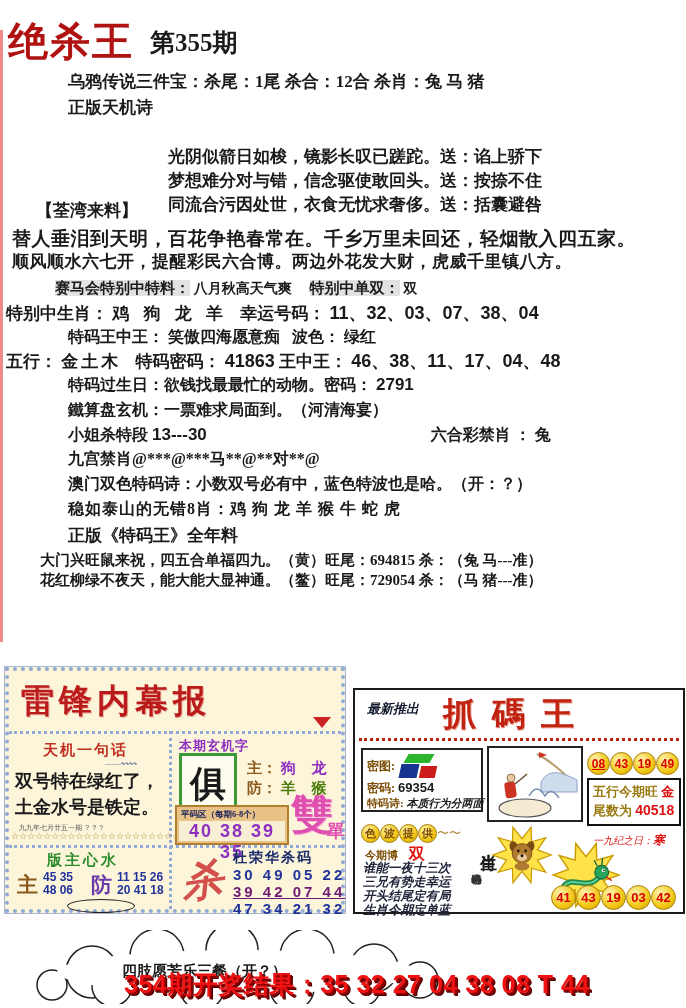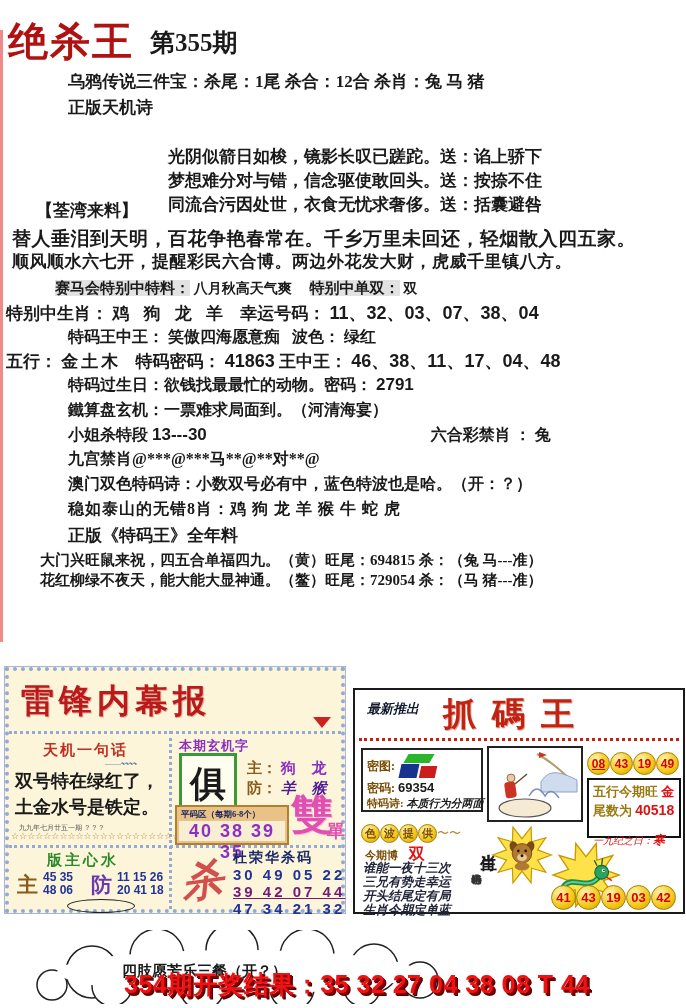--- a/index.html
+++ b/index.html
@@ -126,21 +126,21 @@
     <div class="t b" style="left:170px;top:66px;font-size:13px;color:#8d2fc0;letter-spacing:1px;">本期玄机字</div>
     <div style="position:absolute;left:170px;top:82px;width:52px;height:56px;border:3px solid #3a9a3a;background:#fffdf0;display:flex;align-items:center;justify-content:center;">
       <span class="b" style="font-size:36px;">俱</span>
     </div>
     <div class="t" style="left:238px;top:88px;font-size:15px;">
       <span class="b" style="color:#8a5a1a;">主：</span>
       <span class="b" style="color:#8d2fc0;letter-spacing:6px;">狗 龙</span>
     </div>
     <div class="t" style="left:238px;top:108px;font-size:15px;">
       <span class="b" style="color:#8a5a1a;">防：</span>
-      <span class="b" style="color:#4c1d95;letter-spacing:6px;font-style:italic;">羊 猴</span>
+      <span class="b" style="color:#4d7c0f;letter-spacing:6px;">羊 猴</span>
     </div>
     <div style="position:absolute;left:166px;top:134px;width:110px;height:36px;border:2px solid #b08030;background:#e9c287;">
       <div class="t" style="left:4px;top:2px;font-size:8.5px;color:#15205a;font-weight:bold;">平码区（每期6-8个）</div>
       <div style="position:absolute;left:2px;top:14px;right:2px;bottom:2px;background:#f8eed4;text-align:center;">
         <span class="num" style="font-size:18px;color:#8d2fc0;letter-spacing:2px;">40 38 39 35</span>
       </div>
     </div>
     <div class="t b" style="left:282px;top:116px;font-size:42px;color:#e050b0;text-shadow:1px 1px 0 #f8b8dc;">雙</div>
     <div class="t b" style="left:318px;top:148px;font-size:18px;color:#e050b0;">單</div>
 
@@ -183,21 +183,21 @@
         <ellipse cx="36" cy="60" rx="26" ry="9" fill="#f5ead2" stroke="#555" stroke-width="1.2"></ellipse>
       </svg>
     </div>
 
     <div style="position:absolute;left:232px;top:62px;display:flex;">
       <div class="coin" style="width:23px;height:23px;font-size:12px;text-decoration:underline;">08</div>
       <div class="coin" style="width:23px;height:23px;font-size:12px;">43</div>
       <div class="coin" style="width:23px;height:23px;font-size:12px;">19</div>
       <div class="coin" style="width:23px;height:23px;font-size:12px;">49</div>
     </div>
-    <div class="box" style="left:232px;top:88px;width:94px;height:60px;border-color:#111;">
+    <div class="box" style="left:232px;top:88px;width:94px;height:48px;border-color:#111;">
       <div class="t" style="left:4px;top:3px;font-size:13px;">
         <span class="b" style="color:#9a7a10;">五行今期旺</span>
         <span class="b" style="color:#e01111;">金</span>
       </div>
       <div class="t" style="left:4px;top:22px;font-size:13px;">
         <span class="b" style="color:#9a7a10;">尾数为</span>
         <span class="num" style="font-size:14px;color:#e01111;">40518</span>
       </div>
     </div>
 

